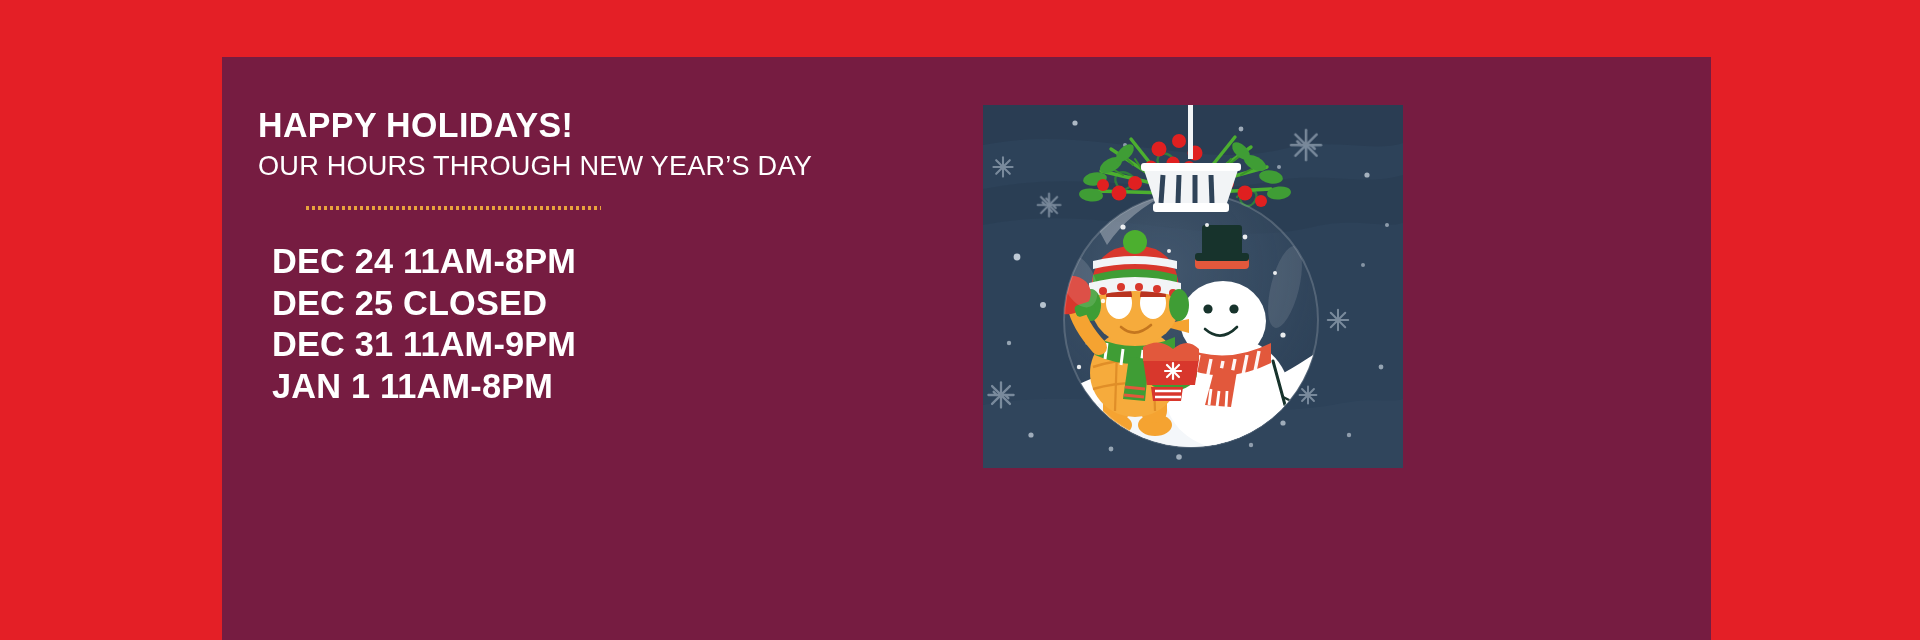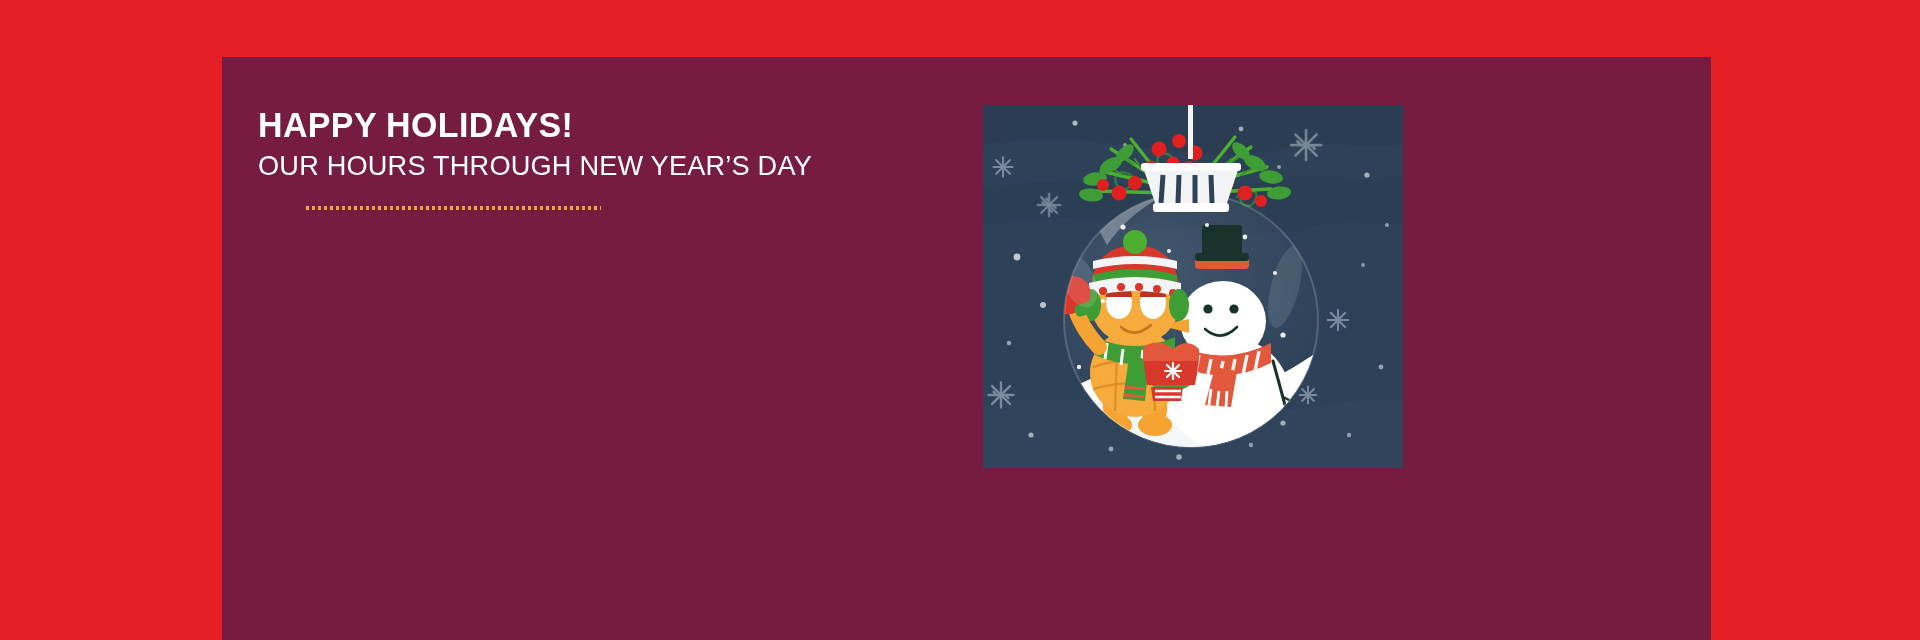--- a/index.html
+++ b/index.html
@@ -117,20 +117,26 @@
 
   <div class="panel">
 
     <div class="text-col">
       <div class="headline">HAPPY HOLIDAYS!</div>
 
       <div class="subhead">OUR HOURS THROUGH NEW YEAR’S DAY</div>
 
       <div class="divider"></div>
 
+      <ul class="hours">
+        <li class="hours-row">DEC 24 11AM-8PM</li>
+        <li class="hours-row">DEC 25 CLOSED</li>
+        <li class="hours-row">DEC 31 11AM-9PM</li>
+        <li class="hours-row">JAN 1 11AM-8PM</li>
+      </ul>
     </div>
 
     <div class="illustration">
       <svg class="illus-svg" viewBox="0 0 420 363" xmlns="http://www.w3.org/2000/svg">
         <defs>
           <clipPath id="globeClip">
             <circle cx="208" cy="215" r="127"></circle>
           </clipPath>
           <radialGradient id="globeGlass" cx="38%" cy="30%" r="78%">
             <stop offset="0%" stop-color="#55697f" stop-opacity="0.55"></stop>

